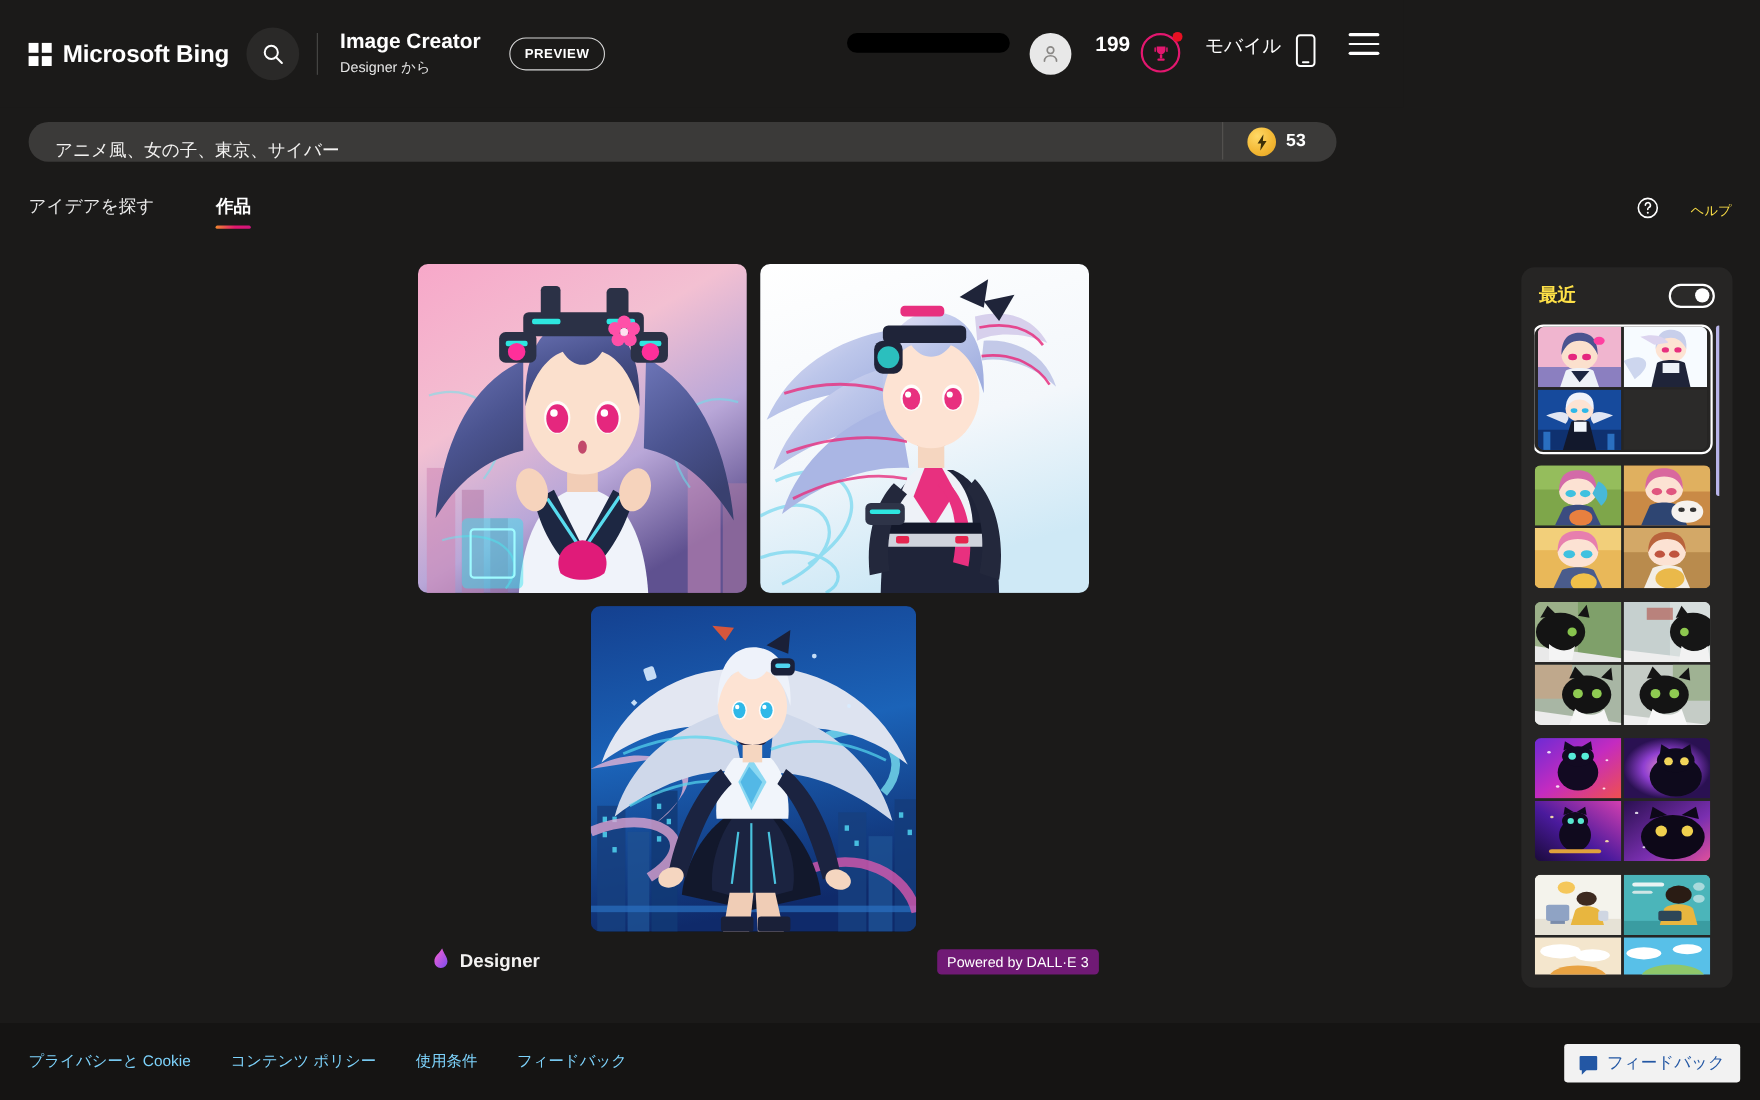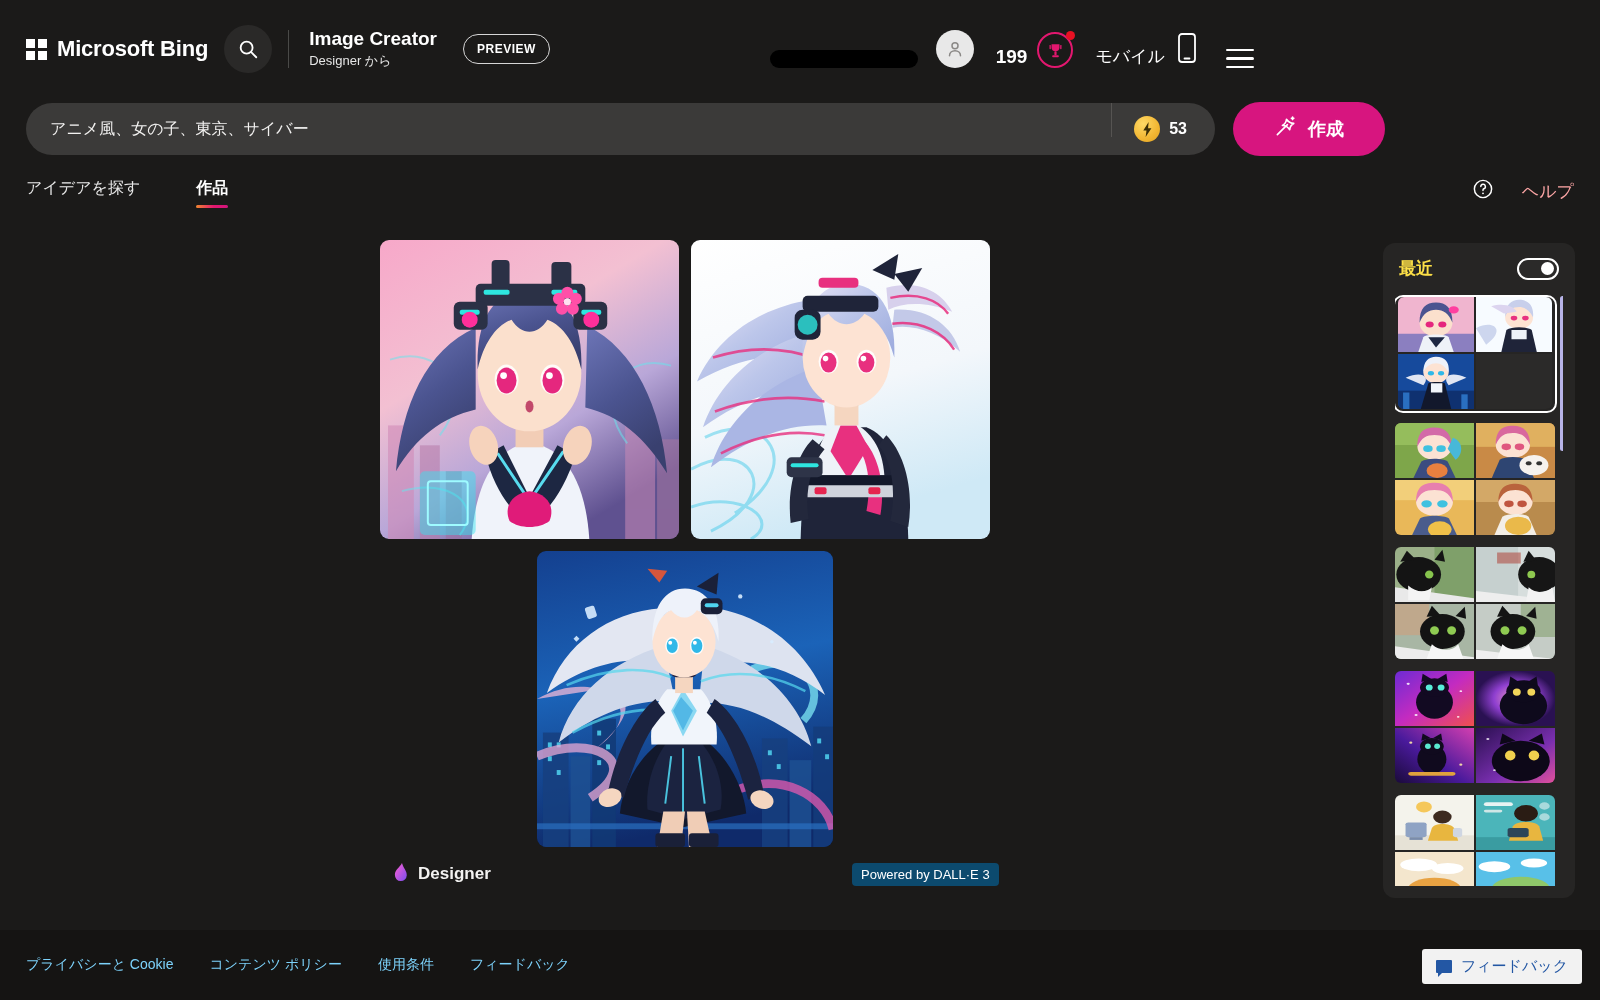--- a/index.html
+++ b/index.html
@@ -30,21 +30,21 @@
     cursor: pointer;
   }
   .vdivider { width: 1px; height: 38px; background: #4a4a48; margin: 0 20px 0 16px; }
   .app-title { font-size: 19px; font-weight: 700; line-height: 22px; color: #fff; white-space: nowrap; }
   .app-sub { font-size: 13px; color: #e6e6e6; line-height: 18px; margin-top: 2px; white-space: nowrap; }
   .preview-chip {
     margin-left: 26px; border: 1px solid #d6d6d6; border-radius: 15px;
     padding: 7px 13px; font-size: 12px; font-weight: 700; letter-spacing: .5px;
     color: #ffffff; cursor: pointer; white-space: nowrap;
   }
-  .hdr-right { margin-left: auto; display: flex; align-items: flex-end; padding-right: 22px; gap: 0px; }
+  .hdr-right { margin-left: auto; display: flex; align-items: flex-start; padding-right: 22px; gap: 0px; }
   .redacted-bar { width: 148px; height: 18px; border-radius: 9px; background: #000000; margin-right: 18px; }
   .avatar {
     width: 38px; height: 38px; border-radius: 50%; background: #e8e8e8;
     display: flex; align-items: center; justify-content: center; cursor: pointer;
   }
   .points { font-size: 19px; font-weight: 600; color: #fff; margin-left: 22px; }
   .rewards-wrap { position: relative; margin-left: 10px; cursor: pointer; }
   .rewards-badge {
     width: 36px; height: 36px; border-radius: 50%;
     border: 2px solid #e3176f; display: flex; align-items: center; justify-content: center;
@@ -54,21 +54,21 @@
   .mobile-label { font-size: 17px; color: #fff; margin-left: 22px; white-space: nowrap; }
   .phone-ico { margin-left: 11px; cursor: pointer; }
   .hamburger { margin-left: 28px; width: 28px; cursor: pointer; display: flex;
     flex-direction: column; gap: 6px; }
   .hamburger i { display: block; height: 2.5px; background: #ffffff; border-radius: 2px; }
 
   
   .promptrow { position: absolute; top: 98px; left: 0; width: 1600px; height: 62px;
     display: flex; align-items: center; padding: 0 26px; }
   .prompt-field {
-    flex: 0 0 auto; width: 1189px; height: 52px; background: #3b3a39;
+    flex: 0 0 auto; width: 1189px; height: 36px; background: #3b3a39;
     border-radius: 26px; display: flex; position: relative;
   }
   .prompt-input {
     flex: 1; background: transparent; border: 0; outline: none;
     font-family: "Liberation Sans", "DejaVu Sans", sans-serif;
     font-size: 16px; color: #f3f2f1; padding: 0 24px; height: 52px;
   }
   .boost-sep { width: 1px; height: 34px; background: #565452; }
   .boost-pill { display: flex; align-items: center; gap: 9px; padding: 0 28px 0 22px; cursor: pointer; }
   .boost-coin {
@@ -98,37 +98,37 @@
   .tab { font-size: 16px; color: #e8e8e8; cursor: pointer; padding-bottom: 9px;
     position: relative; white-space: nowrap; }
   .tab.active { font-weight: 700; color: #ffffff; }
   .tab.active::after {
     content: ""; position: absolute; left: 0; right: 0; bottom: 0; height: 3px;
     border-radius: 2px;
     background: linear-gradient(90deg, #f1872f 0%, #e3176f 55%, #d0157d 100%);
   }
   .tab + .tab { margin-left: 56px; }
   .help-grp { margin-left: auto; display: flex; align-items: center; gap: 12px; cursor: pointer; }
-  .help-label { font-size: 17px; color: #fca5a5; margin-left: 16px; }
+  .help-label { font-size: 12px; color: #fde047; margin-left: 16px; }
 
   
   .results { position: absolute; top: 240px; left: 0; width: 1370px; }
   .res-row { display: flex; justify-content: center; gap: 12px; }
   .res-row.second { margin-top: 12px; }
   .img-card { border-radius: 9px; overflow: hidden; display: block; cursor: pointer;
     background: #11131a; position: relative; }
   .img-card.a { width: 299px; height: 299px; }
   .img-card.c { width: 296px; height: 296px; }
   .img-card svg { display: block; width: 100%; height: 100%; }
 
   .meta-row { position: absolute; top: 874px; left: 0; width: 1370px;
     display: flex; align-items: center; }
   .designer-tag { position: absolute; left: 393px; display: flex; align-items: center; gap: 8px; }
   .designer-name { font-size: 17px; font-weight: 600; color: #f3f2f1; }
-  .dalle-badge { position: absolute; left: 852px; background: #0c4a6e;
+  .dalle-badge { position: absolute; left: 852px; background: #701a75;
     border-radius: 4px; padding: 4px 9px; font-size: 13px; color: #ffffff; white-space: nowrap; }
 
   
   .side-panel {
     position: absolute; top: 243px; left: 1383px; width: 192px; height: 655px;
     background: #262524; border-radius: 12px; padding: 14px 12px 0 12px;
   }
   .side-head { display: flex; align-items: center; justify-content: space-between;
     margin-bottom: 14px; padding: 0 4px; }
   .side-title { font-size: 17px; font-weight: 700; color: #fde047; }
@@ -233,30 +233,20 @@
       <div class="boost-pill">
         <div class="boost-coin">
           <svg width="13" height="15" viewBox="0 0 12 16" fill="#3d2f06">
             <path d="M7.2 0 1.5 9h3.4L4 16l6.2-9.4H6.6L7.2 0z"></path>
           </svg>
         </div>
         <span class="boost-count">53</span>
       </div>
     </div>
 
-    <button class="btn-create">
-      <span>
-        <svg width="23" height="23" viewBox="0 0 24 24" fill="none" stroke="#ffffff" stroke-width="1.7" stroke-linecap="round" stroke-linejoin="round">
-          <path d="M3.5 20.5 14 10"></path>
-          <path d="M13 4.5c1.8 2.6 4.7 4.2 7.6 4.3-2.4 1.3-4 3.8-4.2 6.6-1.6-2.7-4.5-4.4-7.6-4.5 2.4-1.3 4-3.7 4.2-6.4z"></path>
-          <path d="M19.4 2.2v2.6M18.1 3.5h2.6"></path>
-        </svg>
-      </span>
-      <span>作成</span>
-    </button>
 
   </div>
 
   <div class="tabrow">
     <div class="tab">アイデアを探す</div>
     <div class="tab active">作品</div>
     <div class="help-grp">
       <span>
         <svg width="22" height="22" viewBox="0 0 24 24" fill="none" stroke="#ffffff" stroke-width="1.6">
           <circle cx="12" cy="12" r="9.4"></circle>

